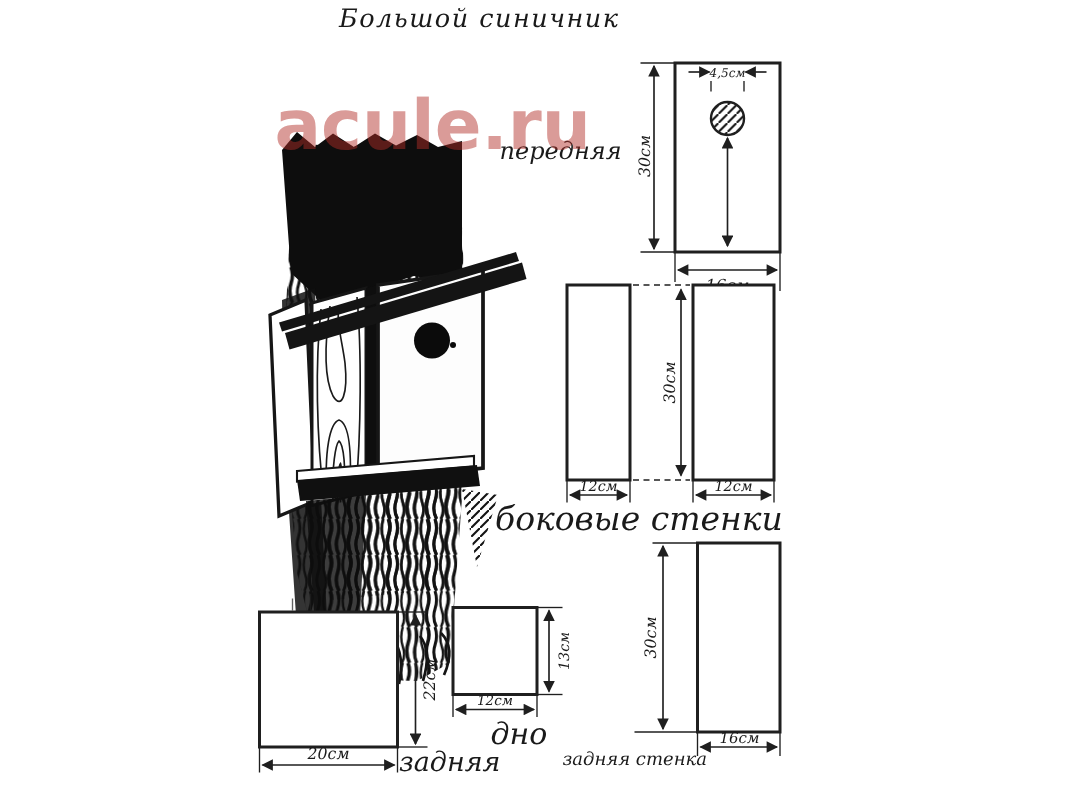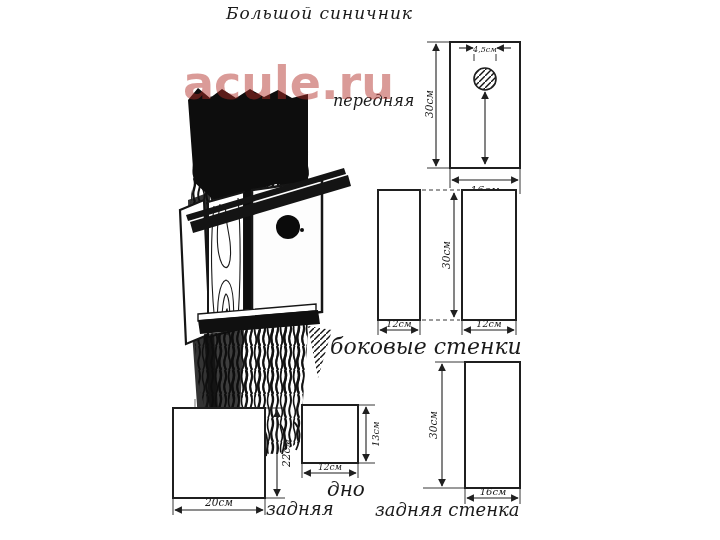--- a/index.html
+++ b/index.html
@@ -7,21 +7,21 @@
         font-family:"DejaVu Serif",serif;color:#1a1a1a;}
   .abs{position:absolute;}
   .hand{font-family:"DejaVu Serif",serif;font-style:italic;color:#1a1a1a;white-space:nowrap;}
   #title{left:226px;top:3px;font-size:17px;letter-spacing:1px;}
   #watermark{left:183px;top:56px;font-family:"DejaVu Sans",sans-serif;font-weight:bold;
              font-size:46px;letter-spacing:0px;color:rgba(178,45,40,0.48);z-index:6;}
   .lbl-front{left:333px;top:60px;font-size:16px;text-align:center;line-height:1.1;margin-top:32px;}
   .lbl-side{left:330px;top:334px;font-size:22px;}
   .lbl-roof{left:266px;top:498px;font-size:18px;}
   .lbl-bottom{left:299px;top:477px;font-size:20px;margin-left:28px;}
-  .lbl-back{left:375px;top:499px;font-size:18px;}
+  .lbl-back{left:375px;top:499px;font-size:12px;}
   svg{overflow:visible;}
   .panel{fill:#ffffff;stroke:#1f1f1f;stroke-width:2;}
   .dim{stroke:#1f1f1f;stroke-width:1.1;fill:none;}
   .ext{stroke:#1f1f1f;stroke-width:0.9;fill:none;}
   .extd{stroke:#1f1f1f;stroke-width:0.9;fill:none;stroke-dasharray:4 3;}
   .dimtxt{font-family:"DejaVu Serif",serif;font-style:italic;fill:#1a1a1a;}
 </style>
 </head>
 <body>
 

